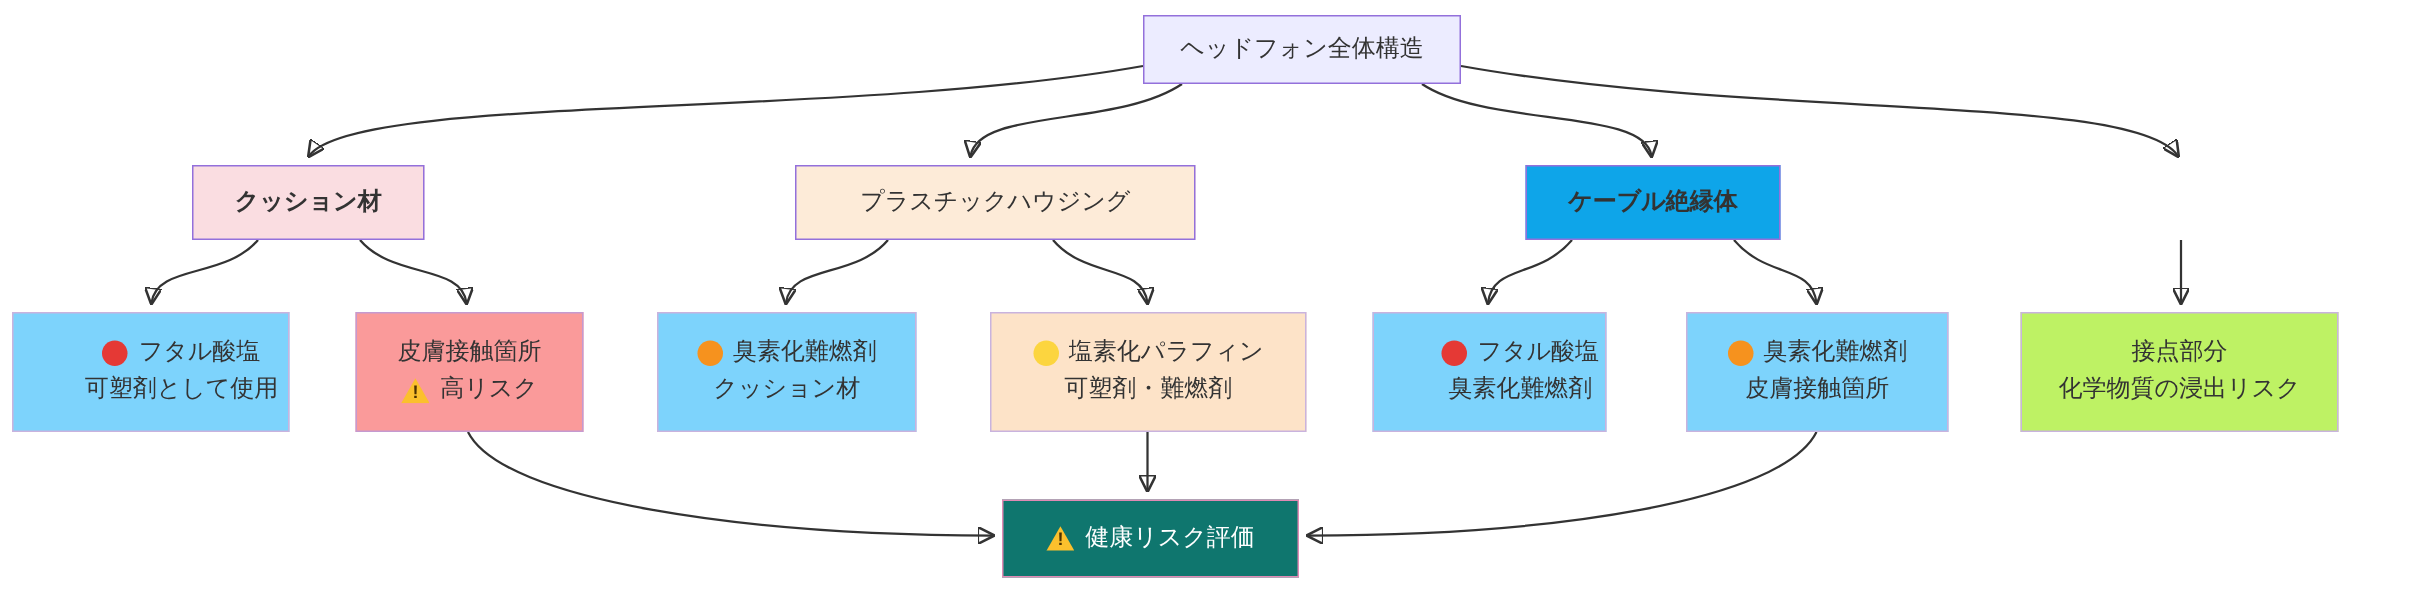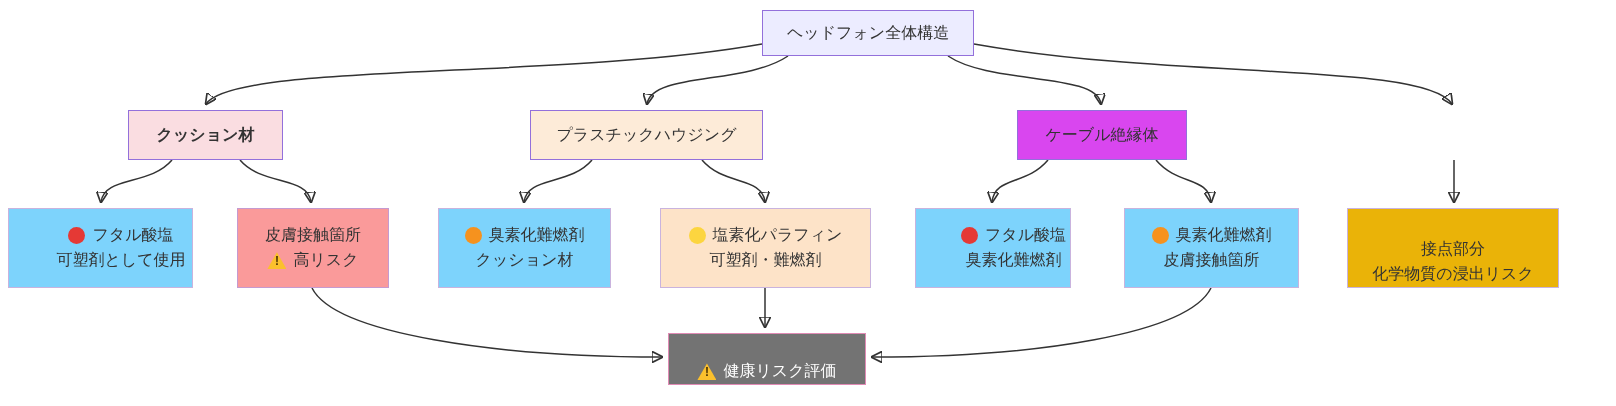--- a/index.html
+++ b/index.html
@@ -23,28 +23,28 @@
     justify-content: center;
     text-align: center;
     font-size: 16px;
     color: #333333;
     line-height: 1.55;
   }
   .node .line { display: flex; align-items: center; justify-content: center; white-space: nowrap; }
   
   .f-default  { background: #ececff; }
   .f-pink     { background: #fadde1; }
-  .f-pink2    { background: #d946ef; }
+  .f-pink2    { background: #0ea5e9; font-weight: bold; }
   .f-peach    { background: #fdebd8; }
-  .f-lav      { background: #eab308; border-color: #c9b3de; justify-content: flex-end; }
+  .f-lav      { background: #bef264; border-color: #c9b3de; }
   .f-med      { background: #7dd3fc; border-color: #c9b3de; padding-left: 41px; }
   .f-high     { background: #fa9a9a; border-color: #c59ad0; }
   .f-orange   { background: #7dd3fc; border-color: #c9b3de; }
   .f-lorange  { background: #fde3c8; border-color: #c9b3de; }
-  .f-risk     { background: #737373; border-color: #e08ab4; color: #ffffff; font-weight: 400; justify-content: flex-end; }
+  .f-risk     { background: #0f766e; border-color: #e08ab4; color: #ffffff; font-weight: 400; }
   
   .dot {
     display: inline-block;
     width: 17px; height: 17px;
     border-radius: 50%;
     margin-right: 7px;
     flex: 0 0 auto;
   }
   .dot.red    { background: #e53935; }
   .dot.orange { background: #f6921e; }
@@ -101,21 +101,21 @@
         <span>ヘッドフォン全体構造</span>
       </div>
   </div>
 
   <div class="node f-pink" style="left:128px; top:110px; width:155px; height:50px;font-weight:bold;">
     <div class="line">
         <span>クッション材</span>
       </div>
   </div>
 
-  <div class="node f-peach" style="left:530px; top:110px; width:233px; height:50px;">
+  <div class="node f-peach" style="left:530px; top:110px; width:267px; height:50px;">
     <div class="line">
         <span>プラスチックハウジング</span>
       </div>
   </div>
 
   <div class="node f-pink2" style="left:1017px; top:110px; width:170px; height:50px;">
     <div class="line">
         <span>ケーブル絶縁体</span>
       </div>
   </div>

